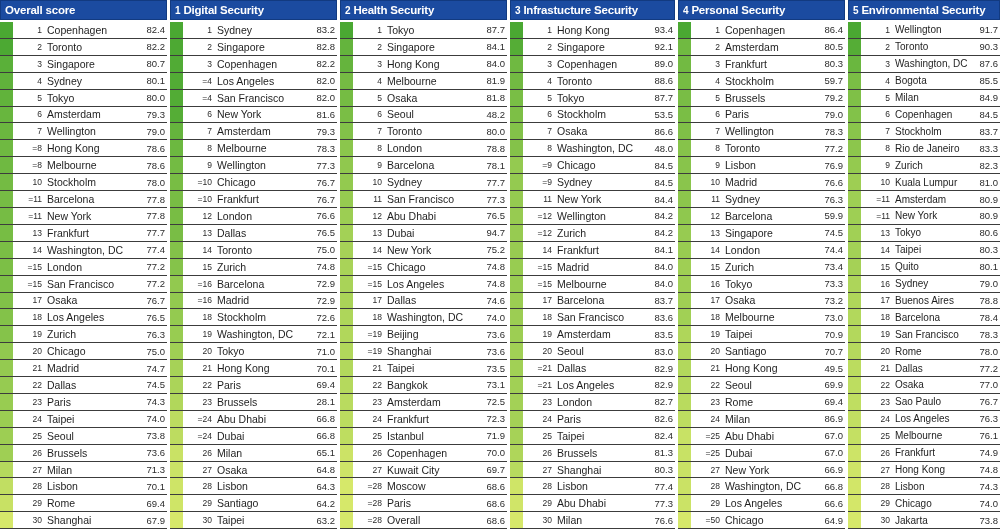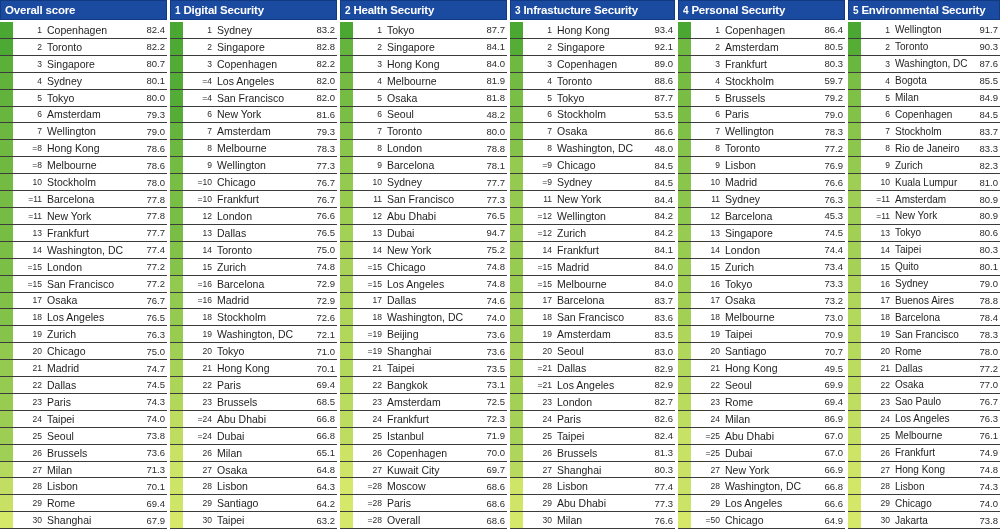--- a/index.html
+++ b/index.html
@@ -534,21 +534,21 @@
             <div class="rank">22</div>
             <div class="city">Paris</div>
             <div class="score">69.4</div>
           </div>
         </div>
         <div class="row">
           <div class="bar" style="background: rgb(177, 215, 91);"></div>
           <div class="cells">
             <div class="rank">23</div>
             <div class="city">Brussels</div>
-            <div class="score">68.5</div>
+            <div class="score">28.1</div>
           </div>
         </div>
         <div class="row">
           <div class="bar" style="background: rgb(189, 220, 96);"></div>
           <div class="cells">
             <div class="rank">=24</div>
             <div class="city">Abu Dhabi</div>
             <div class="score">66.8</div>
           </div>
         </div>
@@ -1190,21 +1190,21 @@
             <div class="rank">11</div>
             <div class="city">Sydney</div>
             <div class="score">76.3</div>
           </div>
         </div>
         <div class="row">
           <div class="bar" style="background: rgb(143, 200, 78);"></div>
           <div class="cells">
             <div class="rank">12</div>
             <div class="city">Barcelona</div>
-            <div class="score">45.3</div>
+            <div class="score">59.9</div>
           </div>
         </div>
         <div class="row">
           <div class="bar" style="background: rgb(151, 203, 81);"></div>
           <div class="cells">
             <div class="rank">13</div>
             <div class="city">Singapore</div>
             <div class="score">74.5</div>
           </div>
         </div>

